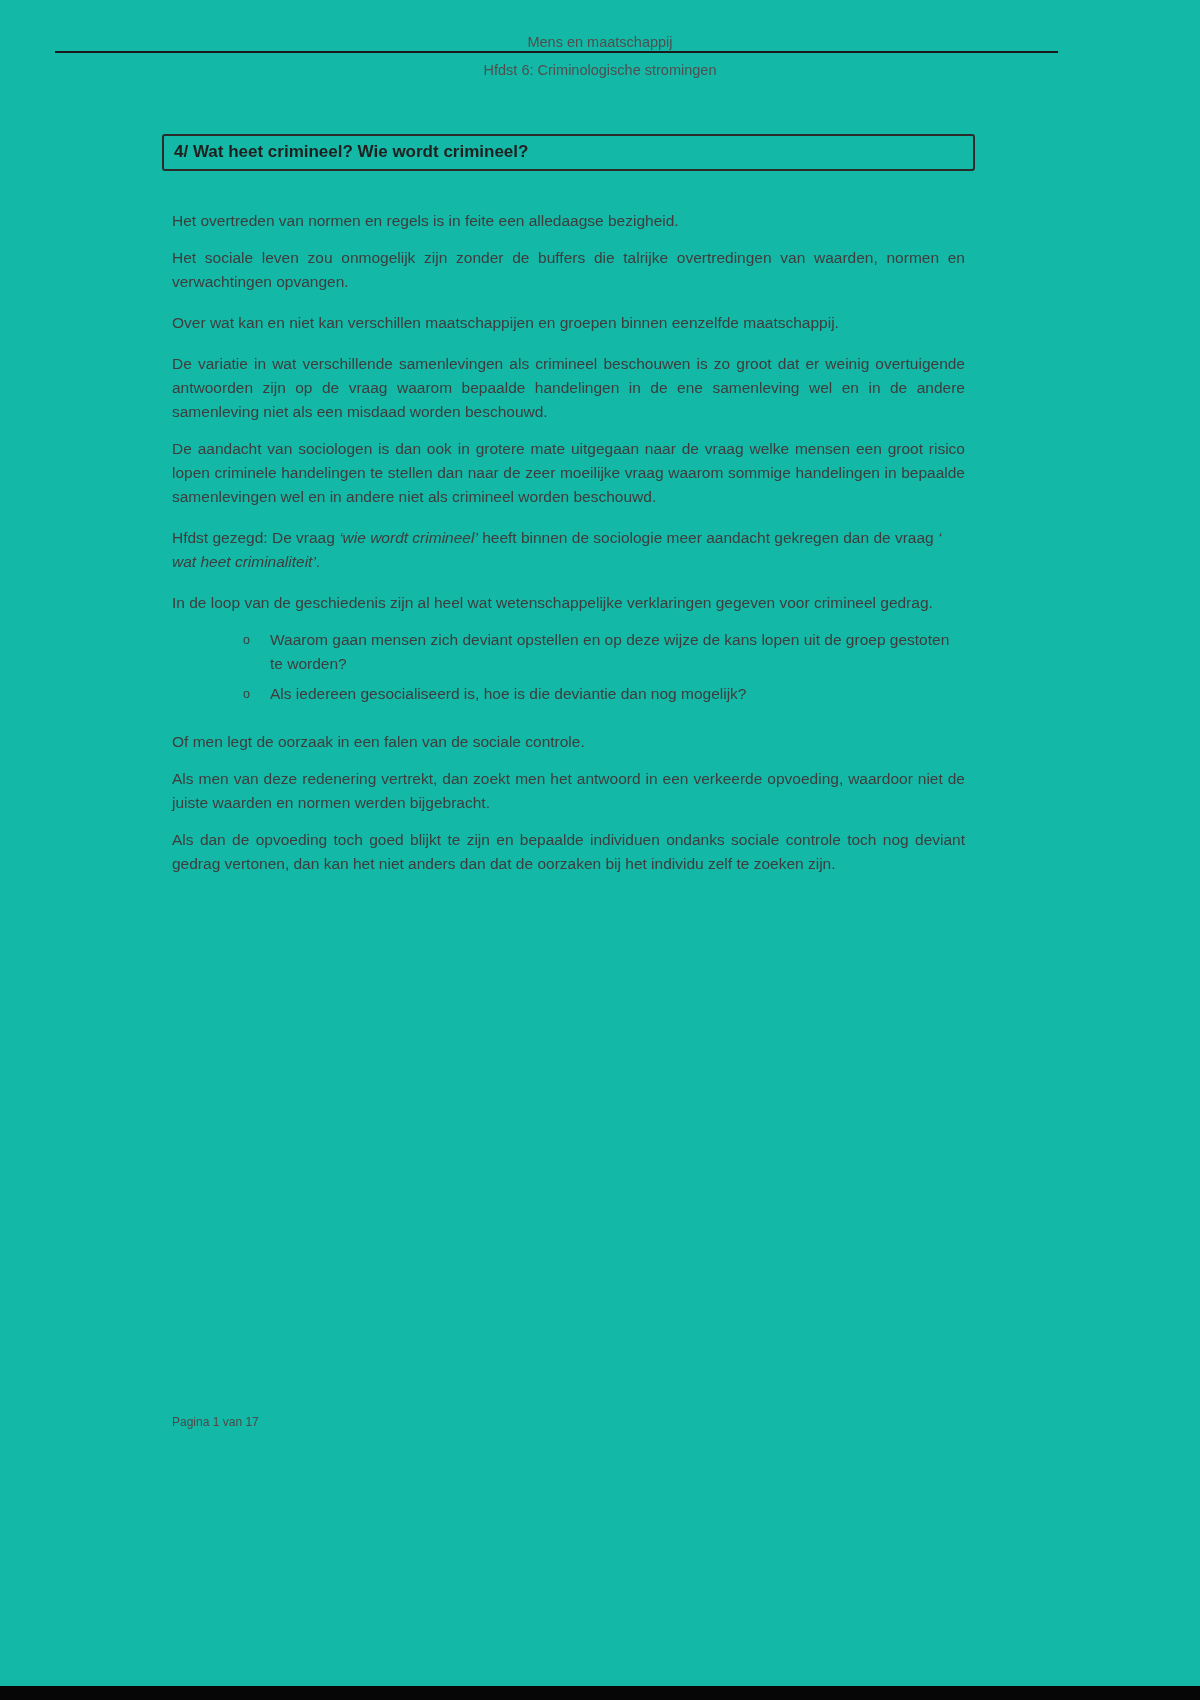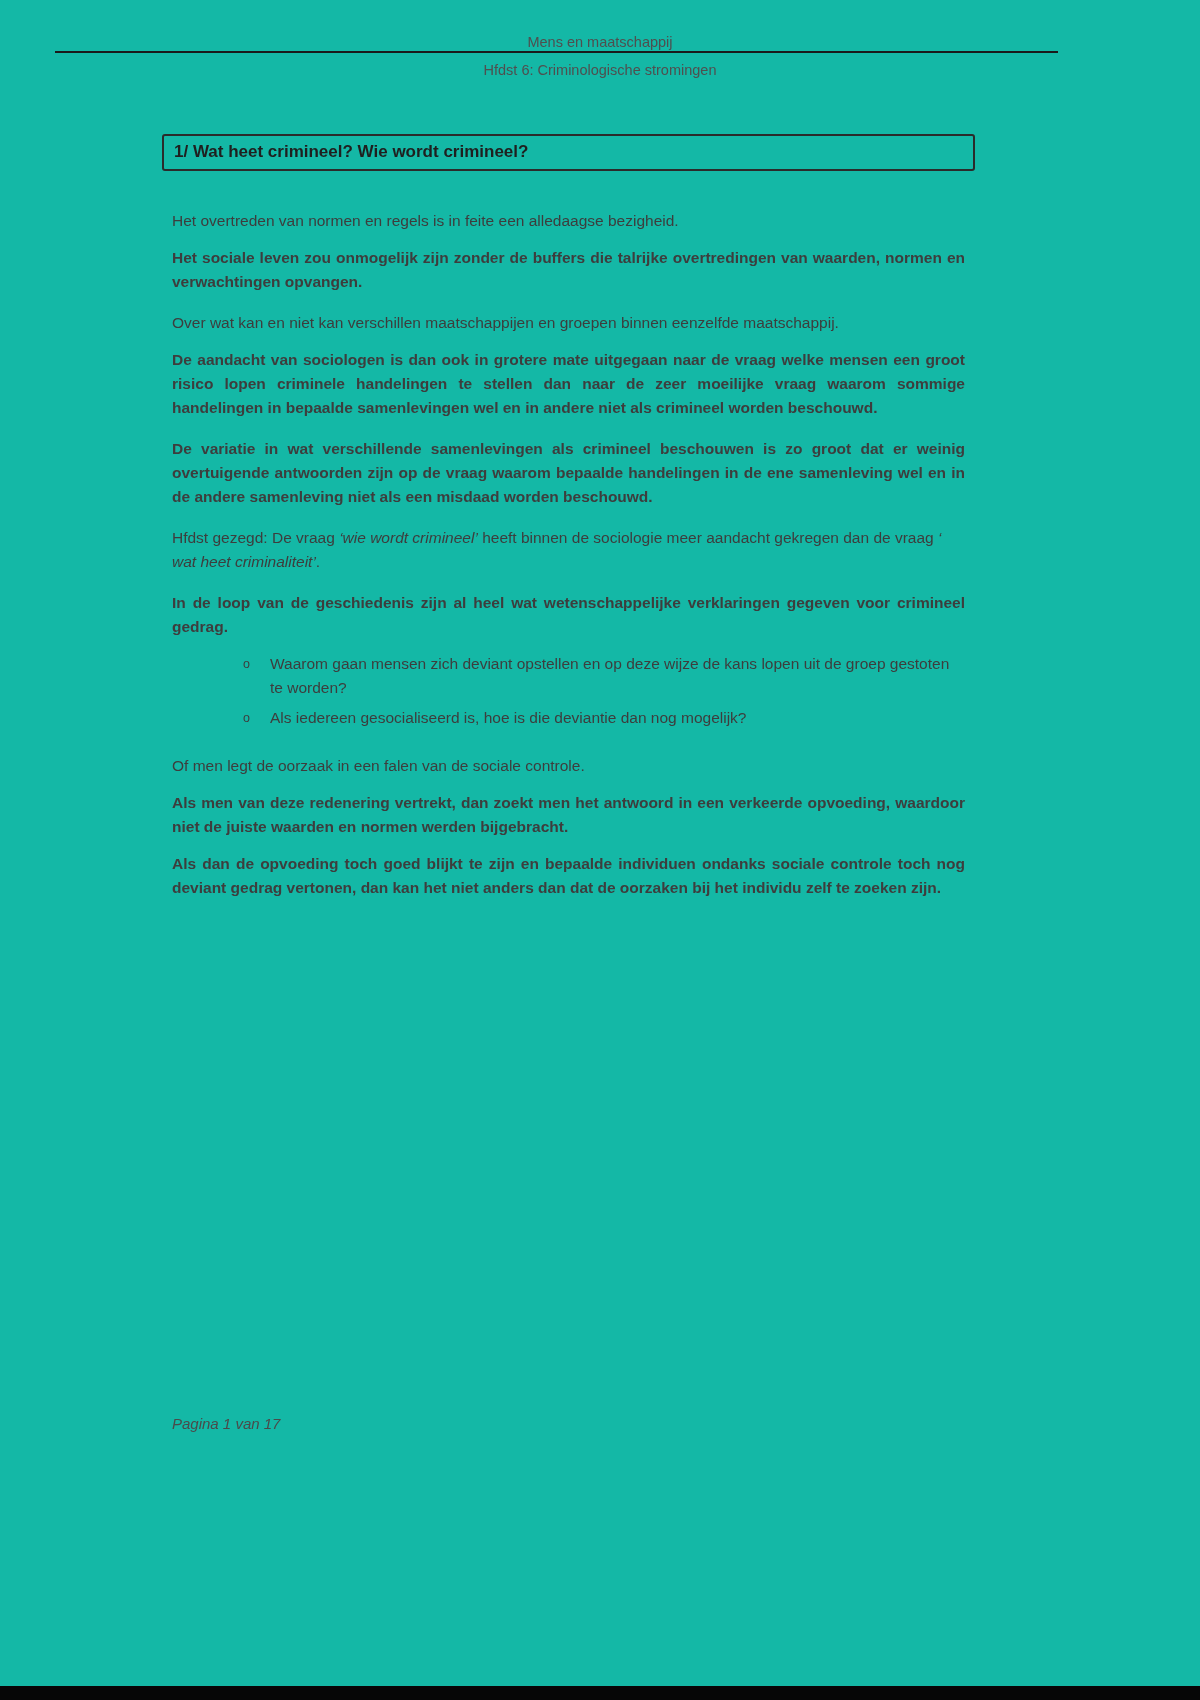--- a/index.html
+++ b/index.html
@@ -51,21 +51,21 @@
     border: 2px solid #2b2b2b;
     border-radius: 3px;
     padding: 4px 0 5px 10px;
     font-size: 17px;
     font-weight: bold;
     color: #1f1f1f;
   }
   .content p { margin: 0 0 13px 0; }
   .l0 { margin-left: 0; }
   .l1 { margin-left: 61px; }
-  .just { text-align: justify; font-weight: bold; }
+  .just { text-align: justify; }
   .sp-before { margin-top: 17px !important; }
   em { }
   
   .bullets {
     list-style: none;
     margin: 0 0 24px 71px;
   }
   .bullets li {
     display: flex;
     align-items: flex-start;
@@ -76,22 +76,21 @@
     font-size: 12.5px;
     line-height: 24px;
     color: #3d3d3d;
   }
   .bullets .btext { flex: 1; }
   
   .page-footer {
     position: absolute;
     left: 172px;
     top: 1415px;
-    font-size: 15px;
-    font-style: italic;
+    font-size: 12px;
     color: #4a4a4a;
   }
   
   .bottom-bar {
     position: absolute;
     left: 0;
     bottom: 0;
     width: 100%;
     height: 14px;
     background: #060606;
@@ -104,32 +103,32 @@
 
   <header class="page-header">
     <div class="hdr-rule"></div>
     <div class="hdr-title">Mens en maatschappij</div>
     <div class="hdr-sub">Hfdst 6: Criminologische stromingen</div>
   </header>
 
   <main class="content">
 
     <div class="section-box">
-      <span>1/ Wat heet crimineel? Wie wordt crimineel?</span>
+      <span>4/ Wat heet crimineel? Wie wordt crimineel?</span>
     </div>
 
     <p class="l0">Het overtreden van normen en regels is in feite een alledaagse bezigheid.</p>
 
     <p class="l1 just">Het sociale leven zou onmogelijk zijn zonder de buffers die talrijke overtredingen van waarden, normen en verwachtingen opvangen.</p>
 
     <p class="l0 sp-before">Over wat kan en niet kan verschillen maatschappijen en groepen binnen eenzelfde maatschappij.</p>
 
+    <p class="l1 just sp-before">De variatie in wat verschillende samenlevingen als crimineel beschouwen is zo groot dat er weinig overtuigende antwoorden zijn op de vraag waarom bepaalde handelingen in de ene samenleving wel en in de andere samenleving niet als een misdaad worden beschouwd.</p>
+
     <p class="l1 just">De aandacht van sociologen is dan ook in grotere mate uitgegaan naar de vraag welke mensen een groot risico lopen criminele handelingen te stellen dan naar de zeer moeilijke vraag waarom sommige handelingen in bepaalde samenlevingen wel en in andere niet als crimineel worden beschouwd.</p>
-
-    <p class="l1 just sp-before">De variatie in wat verschillende samenlevingen als crimineel beschouwen is zo groot dat er weinig overtuigende antwoorden zijn op de vraag waarom bepaalde handelingen in de ene samenleving wel en in de andere samenleving niet als een misdaad worden beschouwd.</p>
 
     <p class="l0 sp-before"><span>Hfdst gezegd: De vraag </span><em>‘wie wordt crimineel’</em><span> heeft binnen de sociologie meer aandacht gekregen dan de vraag </span><em>‘ wat heet criminaliteit’</em><span>.</span></p>
 
     <p class="l1 just sp-before">In de loop van de geschiedenis zijn al heel wat wetenschappelijke verklaringen gegeven voor crimineel gedrag.</p>
 
     <ul class="bullets">
       <li>
         <span class="marker">o</span>
         <span class="btext">Waarom gaan mensen zich deviant opstellen en op deze wijze de kans lopen uit de groep gestoten te worden?</span>
       </li>

